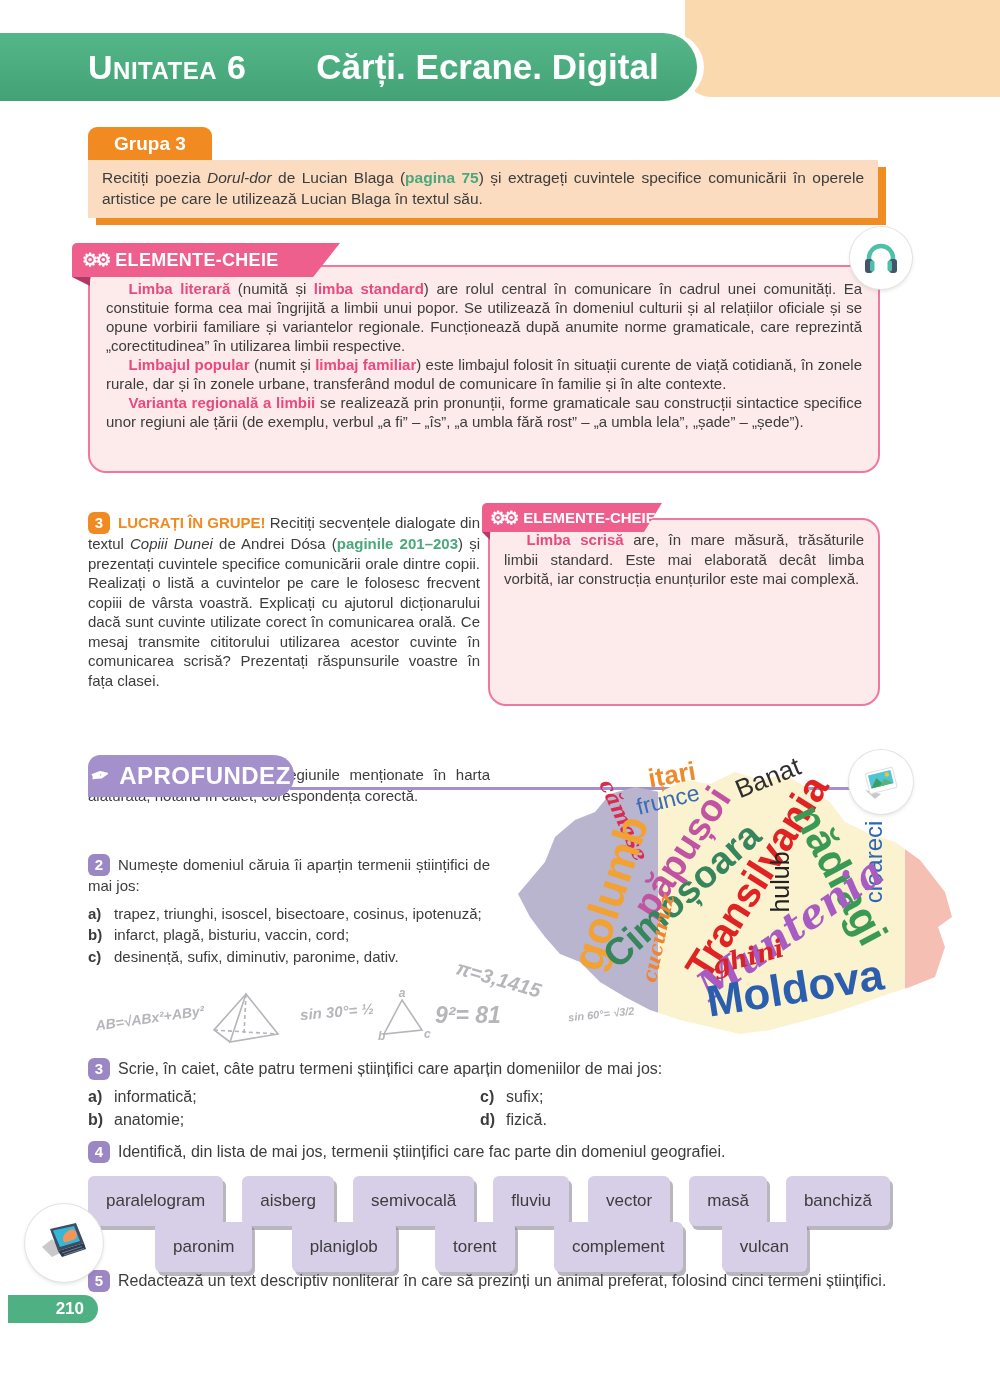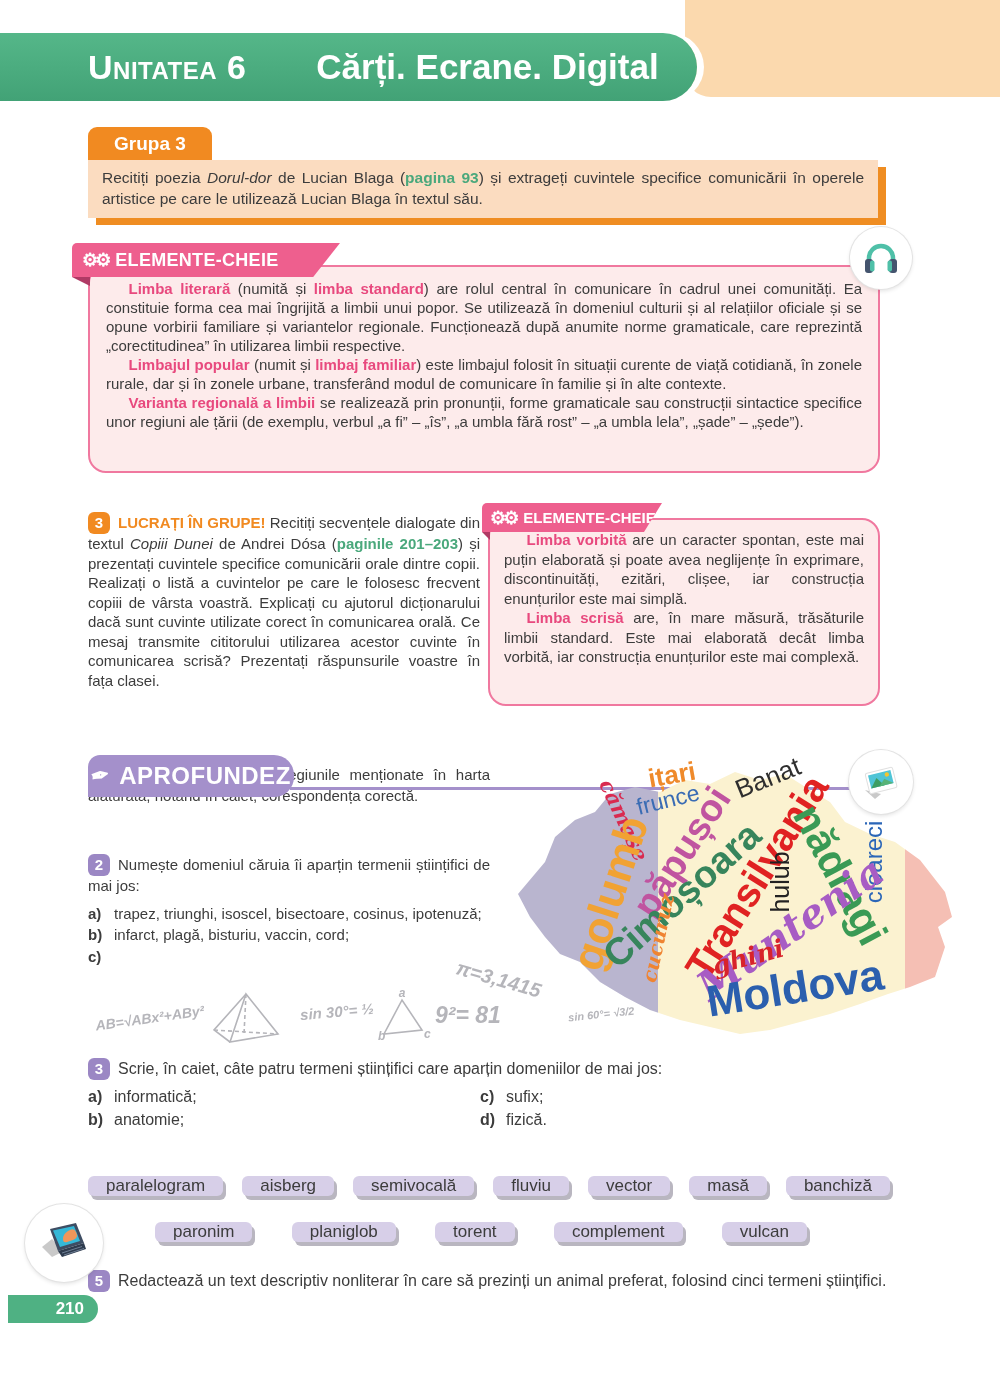--- a/index.html
+++ b/index.html
@@ -66,21 +66,21 @@
   .mw{position:absolute;font-weight:bold;white-space:nowrap;}
   .script{font-family:"DejaVu Serif",serif;font-style:italic;}
 
   
   .doodle{position:absolute;color:#b5b5ba;font-style:italic;font-weight:bold;z-index:0;}
 
   
   .chips-row{position:absolute;display:flex;justify-content:space-between;}
   .cr1{left:88px;top:1176px;width:802px;}
   .cr2{left:155px;top:1222px;width:652px;gap:37px;}
-  .chip{background:#d7cfe8;border-radius:6px;padding:0 18px;font-size:17px;color:#3c3c3c;
+  .chip{background:#d7cfe8;border-radius:6px;padding:15px 18px;font-size:17px;color:#3c3c3c;
         box-shadow:3px 4px 0 rgba(128,122,140,.55);white-space:nowrap;}
 
   
   .task-row{position:absolute;font-size:16px;}
   .grid2{display:grid;grid-template-columns:392px auto;row-gap:3px;margin-top:6px;}
   .pagetab{position:absolute;left:8px;top:1295px;width:90px;height:28px;background:#4fb183;border-radius:0 14px 14px 0;
         color:#fff;font-weight:bold;font-size:17px;display:flex;align-items:center;justify-content:flex-end;padding-right:14px;box-sizing:border-box;}
 </style>
 </head>
 <body>
@@ -89,21 +89,21 @@
 
   <div class="corner-peach"></div>
 
   <div class="unit-banner">
     <span class="unit-label">Unitatea 6</span>
     <span class="unit-title">Cărți. Ecrane. Digital</span>
   </div>
 
   <div class="grupa-tab">Grupa 3</div>
   <div class="grupa-box">
-    <span><span>Recitiți poezia </span><i>Dorul-dor</i><span> de Lucian Blaga (</span><span class="green-b">pagina 93</span><span>) și extrageți cuvintele specifice comunicării în operele artistice pe care le utilizează Lucian Blaga în textul său.</span></span>
+    <span><span>Recitiți poezia </span><i>Dorul-dor</i><span> de Lucian Blaga (</span><span class="green-b">pagina 75</span><span>) și extrageți cuvintele specifice comunicării în operele artistice pe care le utilizează Lucian Blaga în textul său.</span></span>
   </div>
 
   <div class="keybox kb1">
     <div class="ribbon rib1">
       <span class="gears">⚙⚙</span>
       <span>ELEMENTE-CHEIE</span>
     </div>
     <div class="fold fold1"></div>
     <p class="kp"><span class="pink-b">Limba literară</span><span> (numită și </span><span class="pink-b">limba standard</span><span>) are rolul central în comunicare în cadrul unei comunități. Ea constituie forma cea mai îngrijită a limbii unui popor. Se utilizează în domeniul culturii și al relațiilor oficiale și se opune vorbirii familiare și variantelor regionale. Funcționează după anumite norme gramaticale, care reprezintă „corectitudinea” în utilizarea limbii respective.</span></p>
     <p class="kp"><span class="pink-b">Limbajul popular</span><span> (numit și </span><span class="pink-b">limbaj familiar</span><span>) este limbajul folosit în situații curente de viață cotidiană, în zonele rurale, dar și în zonele urbane, transferând modul de comunicare în familie și în alte contexte.</span></p>
@@ -123,21 +123,20 @@
   <div class="taskblock t-left3">
     <span class="badge orange">3</span><span class="orange-b">LUCRAȚI ÎN GRUPE!</span><span> Recitiți secvențele dialogate din textul </span><i>Copiii Dunei</i><span> de Andrei Dósa (</span><span class="green-b">paginile 201–203</span><span>) și prezentați cuvintele specifice comunicării orale dintre copii. Realizați o listă a cuvintelor pe care le folosesc frecvent copiii de vârsta voastră. Explicați cu ajutorul dicționarului dacă sunt cuvinte utilizate corect în comunicarea orală. Ce mesaj transmite cititorului utilizarea acestor cuvinte în comunicarea scrisă? Prezentați răspunsurile voastre în fața clasei.</span>
   </div>
 
   <div class="keybox kb2">
     <div class="ribbon rib2">
       <span class="gears">⚙⚙</span>
       <span>ELEMENTE-CHEIE</span>
     </div>
     <div class="fold fold2"></div>
-    <p class="kp"><span class="pink-b">Limba vorbită</span><span> are un caracter spontan, este mai puțin elaborată și poate avea neglijențe în exprimare, discontinuități, ezitări, clișee, iar construcția enunțurilor este mai simplă.</span></p>
     <p class="kp"><span class="pink-b">Limba scrisă</span><span> are, în mare măsură, trăsăturile limbii standard. Este mai elaborată decât limba vorbită, iar construcția enunțurilor este mai complexă.</span></p>
   </div>
 
   <div class="apro-line"></div>
   <div class="apro-banner">
     <span class="quill">✒</span>
     <span>APROFUNDEZ</span>
   </div>
   <div class="circ picture-c">
     <svg width="44" height="44" viewBox="0 0 44 44">
@@ -160,20 +159,21 @@
     <div class="litem" style="margin-top:8px;">
         <span class="ltr">a)</span>
         <span>trapez, triunghi, isoscel, bisectoare, cosinus, ipotenuză;</span>
       </div>
     <div class="litem">
         <span class="ltr">b)</span>
         <span>infarct, plagă, bisturiu, vaccin, cord;</span>
       </div>
     <div class="litem">
         <span class="ltr">c)</span>
+        <span>desinență, sufix, diminutiv, paronime, dativ.</span>
       </div>
   </div>
 
   <div class="mapwrap">
     <svg width="460" height="315" viewBox="0 0 460 315">
       <defs>
         <clipPath id="ro">
           <path d="M18 152 L45 120 L55 95 L75 78 L95 70 L110 52 L135 45 L160 50 L185 38 L210 42 L235 30 L260 38 L285 32 L310 48 L330 60 L345 80 L370 92 L395 100 L420 118 L445 150 L452 175 L438 185 L445 205 L435 235 L410 245 L388 252 L360 262 L330 272 L300 280 L270 288 L240 292 L210 285 L180 278 L150 268 L125 255 L100 240 L80 220 L60 212 L45 195 L30 175 Z"></path>
         </clipPath>
       </defs>
@@ -235,20 +235,23 @@
           <span class="ltr">b)</span>
           <span>anatomie;</span>
         </div>
       <div class="litem">
           <span class="ltr">d)</span>
           <span>fizică.</span>
         </div>
     </div>
   </div>
 
+  <div class="task-row" style="left:88px;top:1141px;width:840px;">
+    <span class="badge">4</span><span>Identifică, din lista de mai jos, termenii științifici care fac parte din domeniul geografiei.</span>
+  </div>
 
   <div class="chips-row cr1">
     <span class="chip">paralelogram</span>
     <span class="chip">aisberg</span>
     <span class="chip">semivocală</span>
     <span class="chip">fluviu</span>
     <span class="chip">vector</span>
     <span class="chip">masă</span>
     <span class="chip">banchiză</span>
   </div>

